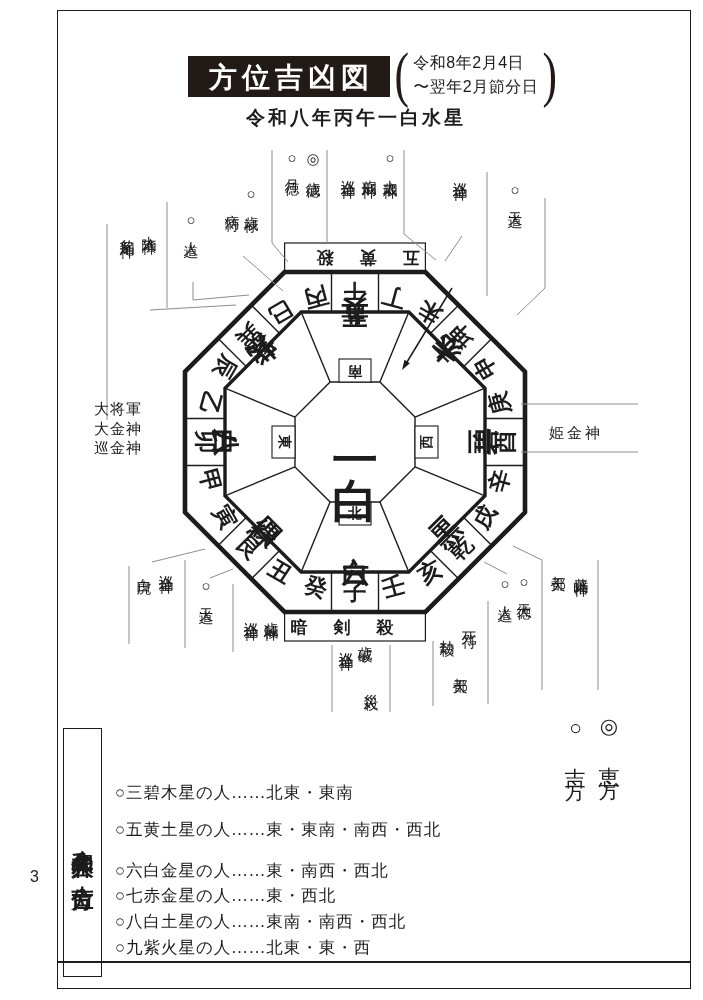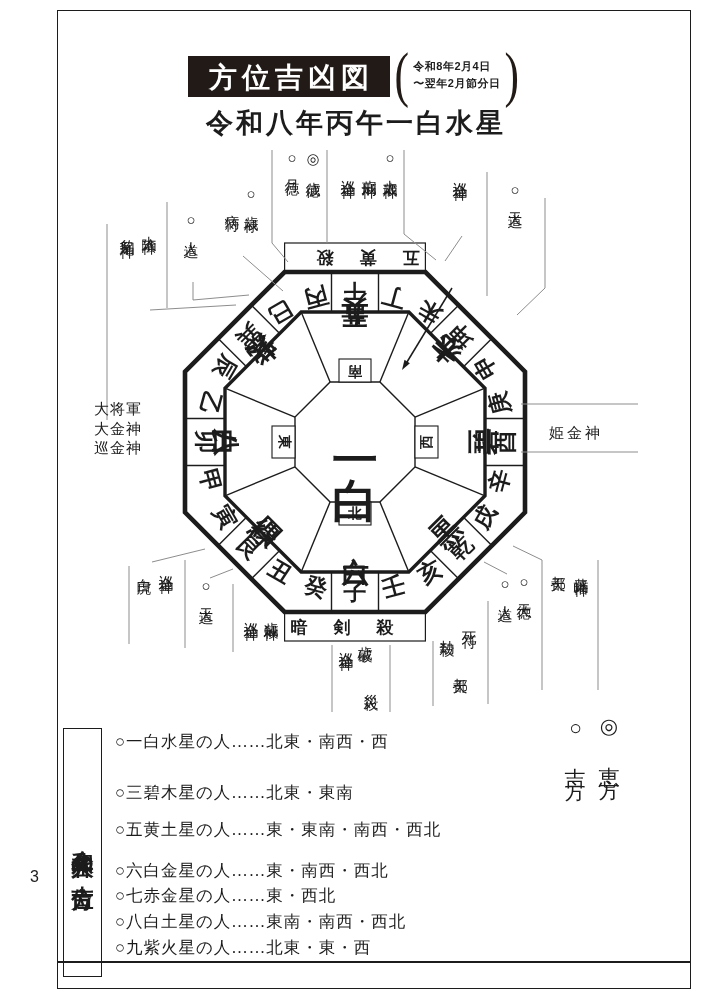--- a/index.html
+++ b/index.html
@@ -22,24 +22,24 @@
   .ctr{position:absolute;writing-mode:vertical-rl;text-orientation:upright;font-weight:bold;
       font-size:46px;letter-spacing:6px;line-height:1;transform:translate(-50%,-50%);}
   .band{position:absolute;font-weight:bold;font-size:17px;letter-spacing:26px;line-height:1;
       transform:translate(-50%,-50%) rotate(var(--r,0deg));margin-right:-26px;white-space:nowrap;}
   .hl{position:absolute;font-size:15px;line-height:1.3;letter-spacing:1px;white-space:nowrap;}
   .hdr-box{position:absolute;left:188px;top:56px;width:202px;height:41px;background:#211a16;
       display:flex;align-items:flex-end;justify-content:center;}
   .hdr-box span{color:#fff;font-weight:bold;font-size:28px;letter-spacing:5px;
       font-family:"Liberation Sans","DejaVu Sans",sans-serif;text-indent:5px;}
   .paren{font-size:58px;font-weight:400;line-height:0.85;transform:scale(0.75,1.05);color:#211a16;}
-  .period{font-size:11px;font-weight:bold;line-height:1.5;letter-spacing:0.5px;
+  .period{font-size:16px;font-weight:normal;line-height:1.5;letter-spacing:0.5px;
       font-family:"Liberation Sans","DejaVu Sans",sans-serif;}
   .subtitle{position:absolute;left:156px;top:105px;width:400px;text-align:center;
-      font-size:27px;font-weight:bold;letter-spacing:3px;
+      font-size:19px;font-weight:bold;letter-spacing:3px;
       font-family:"Liberation Sans","DejaVu Sans",sans-serif;}
   .row{position:absolute;left:115px;font-size:16.5px;letter-spacing:1px;white-space:nowrap;}
   .kbox{position:absolute;left:63px;top:728px;width:37px;height:247px;border:1.5px solid #1c1c1c;
       display:flex;align-items:center;justify-content:center;}
   .kbox .t{writing-mode:vertical-rl;text-orientation:upright;font-weight:bold;font-size:22px;
       letter-spacing:1.5px;font-family:"Liberation Sans","DejaVu Sans",sans-serif;line-height:1;}
   .legend{font-family:"Liberation Sans","DejaVu Sans",sans-serif;font-size:21px;letter-spacing:12px;}
   .frame{position:absolute;left:57px;top:10px;width:632px;height:977px;border:1.6px solid #1c1c1c;}
   .rule{position:absolute;left:57px;top:961px;width:633px;height:2.2px;background:#1c1c1c;}
   .pnum{position:absolute;left:30px;top:868px;font-size:16px;
@@ -220,21 +220,20 @@
   <div class="v" style="left:497px;top:576px;">○人道</div>
   <div class="v" style="left:550px;top:564px;">都天</div>
   <div class="v" style="left:573px;top:566px;">黄幡神</div>
 
   <div class="v legend" style="left:599px;top:714px;">◎恵方</div>
   <div class="v legend" style="left:565px;top:716px;">○吉方</div>
 
   <div class="kbox">
     <div class="t">令和八年各人の吉方位</div>
   </div>
-  <div class="row" style="top:731px;">○一白水星の人……北東・南西・西</div>
   <div class="row" style="top:782.4px;">○三碧木星の人……北東・東南</div>
   <div class="row" style="top:819px;">○五黄土星の人……東・東南・南西・西北</div>
   <div class="row" style="top:859.5px;">○六白金星の人……東・南西・西北</div>
   <div class="row" style="top:885.2px;">○七赤金星の人……東・西北</div>
   <div class="row" style="top:910.9px;">○八白土星の人……東南・南西・西北</div>
   <div class="row" style="top:936.6px;">○九紫火星の人……北東・東・西</div>
 
   <div class="rule"></div>
   <div class="pnum">3</div>
 

